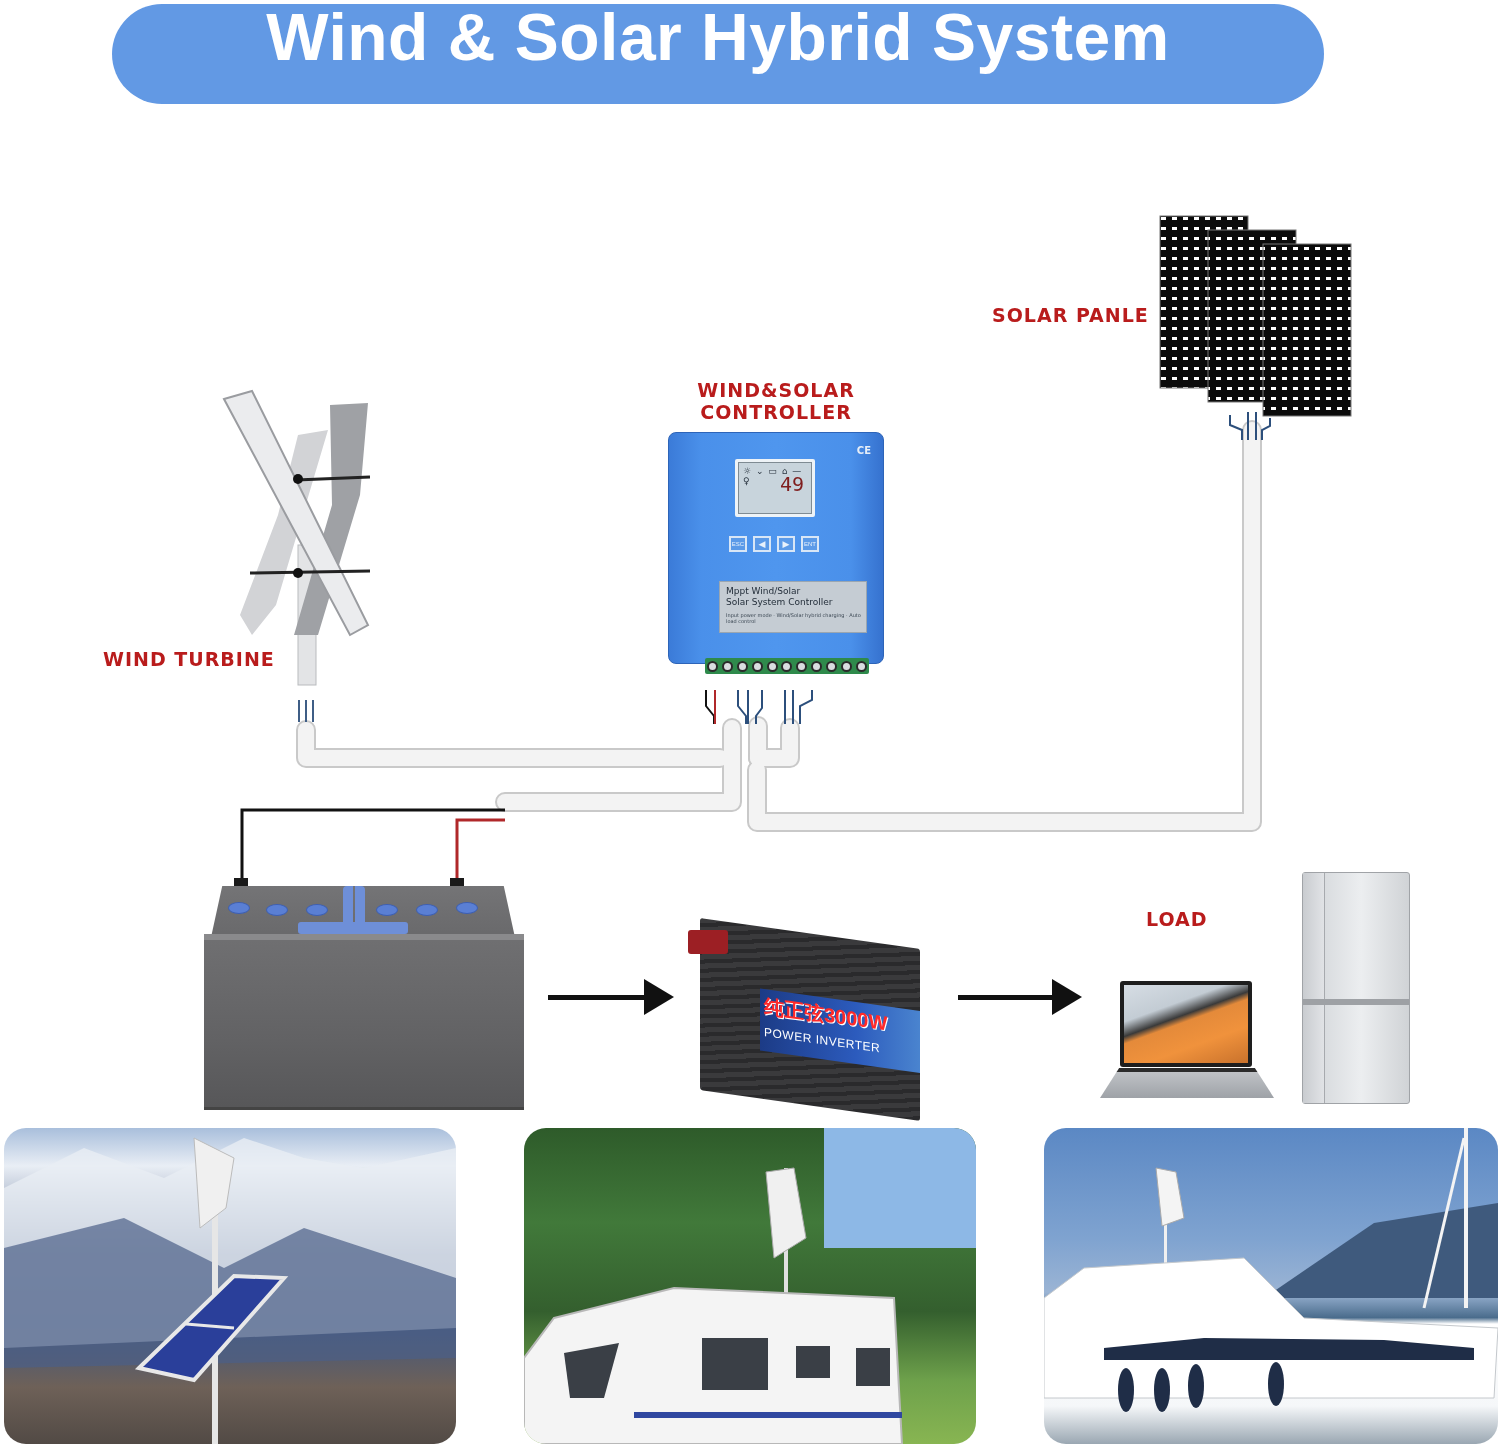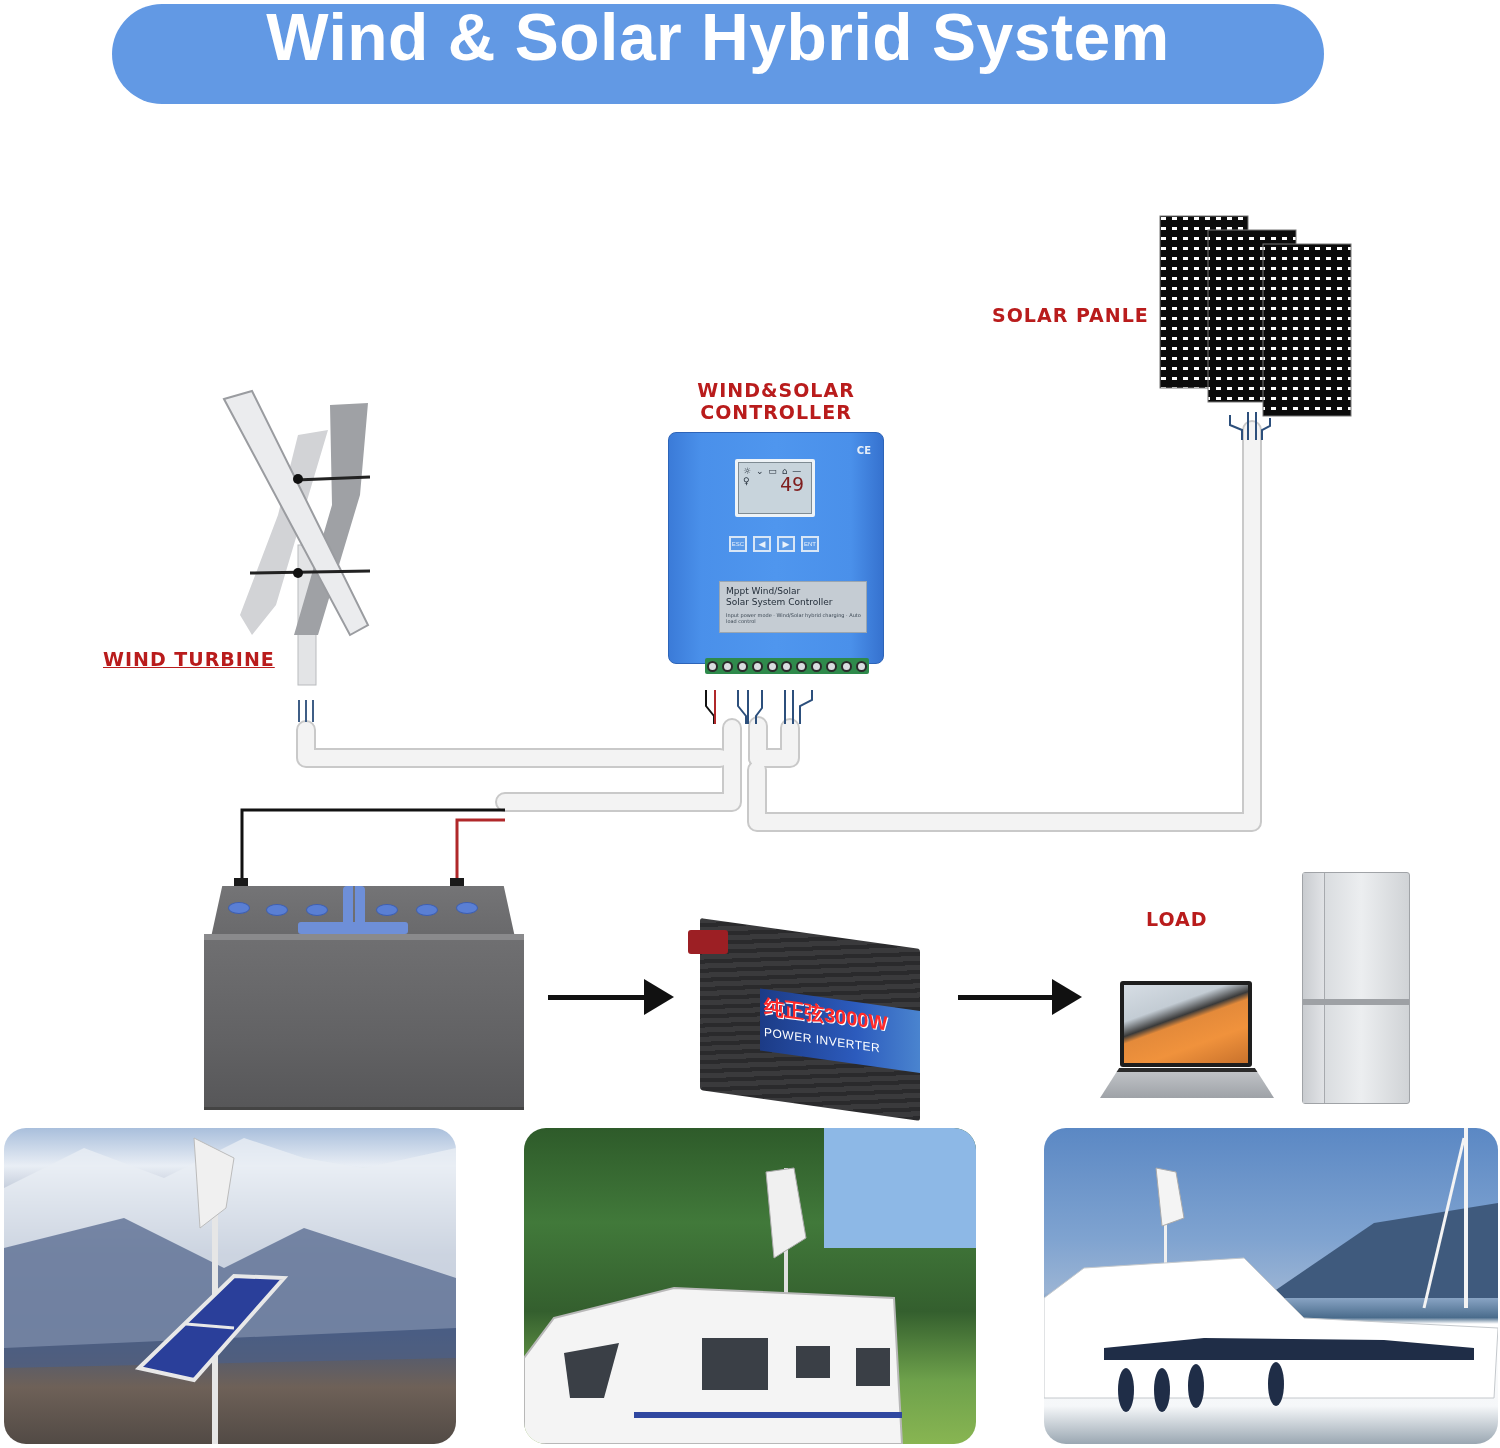--- a/index.html
+++ b/index.html
@@ -180,21 +180,21 @@
 <svg class="abs" style="left:210px;top:385px;width:180px;height:300px;" viewBox="0 0 180 300">
   <rect x="88" y="160" width="18" height="140" fill="#e3e4e6" stroke="#b9bbbe"></rect>
   <path d="M120 20 L158 18 L150 110 L108 250 L84 250 L122 120 Z" fill="#9fa1a5"></path>
   <path d="M88 50 L118 45 L66 220 L42 250 L30 230 L68 130 Z" fill="#d2d3d6"></path>
   <path d="M14 14 L42 6 L158 240 L140 250 Z" fill="#ebecee" stroke="#9a9ca0" stroke-width="2"></path>
   <line x1="86" y1="95" x2="160" y2="92" stroke="#222" stroke-width="3"></line>
   <line x1="40" y1="188" x2="160" y2="186" stroke="#222" stroke-width="3"></line>
   <circle cx="88" cy="94" r="5" fill="#111"></circle>
   <circle cx="88" cy="188" r="5" fill="#111"></circle>
 </svg>
-<div class="label" style="left:103px;top:648px;text-decoration:underline;">WIND TURBINE</div>
+<div class="label" style="left:103px;top:648px;">WIND TURBINE</div>
 
 <div class="label center" style="left:676px;top:379px;width:200px;">WIND&amp;SOLAR</div>
 <div class="label center" style="left:676px;top:401px;width:200px;text-align:center;">CONTROLLER</div>
 
 <div class="controller">
   <span class="ce-mark">CE</span>
   <div class="lcd">
     <span class="lcd-icons">☼ ⌄ ▭ ⌂ — ♀</span>
     <span class="lcd-num">49</span>
   </div>

